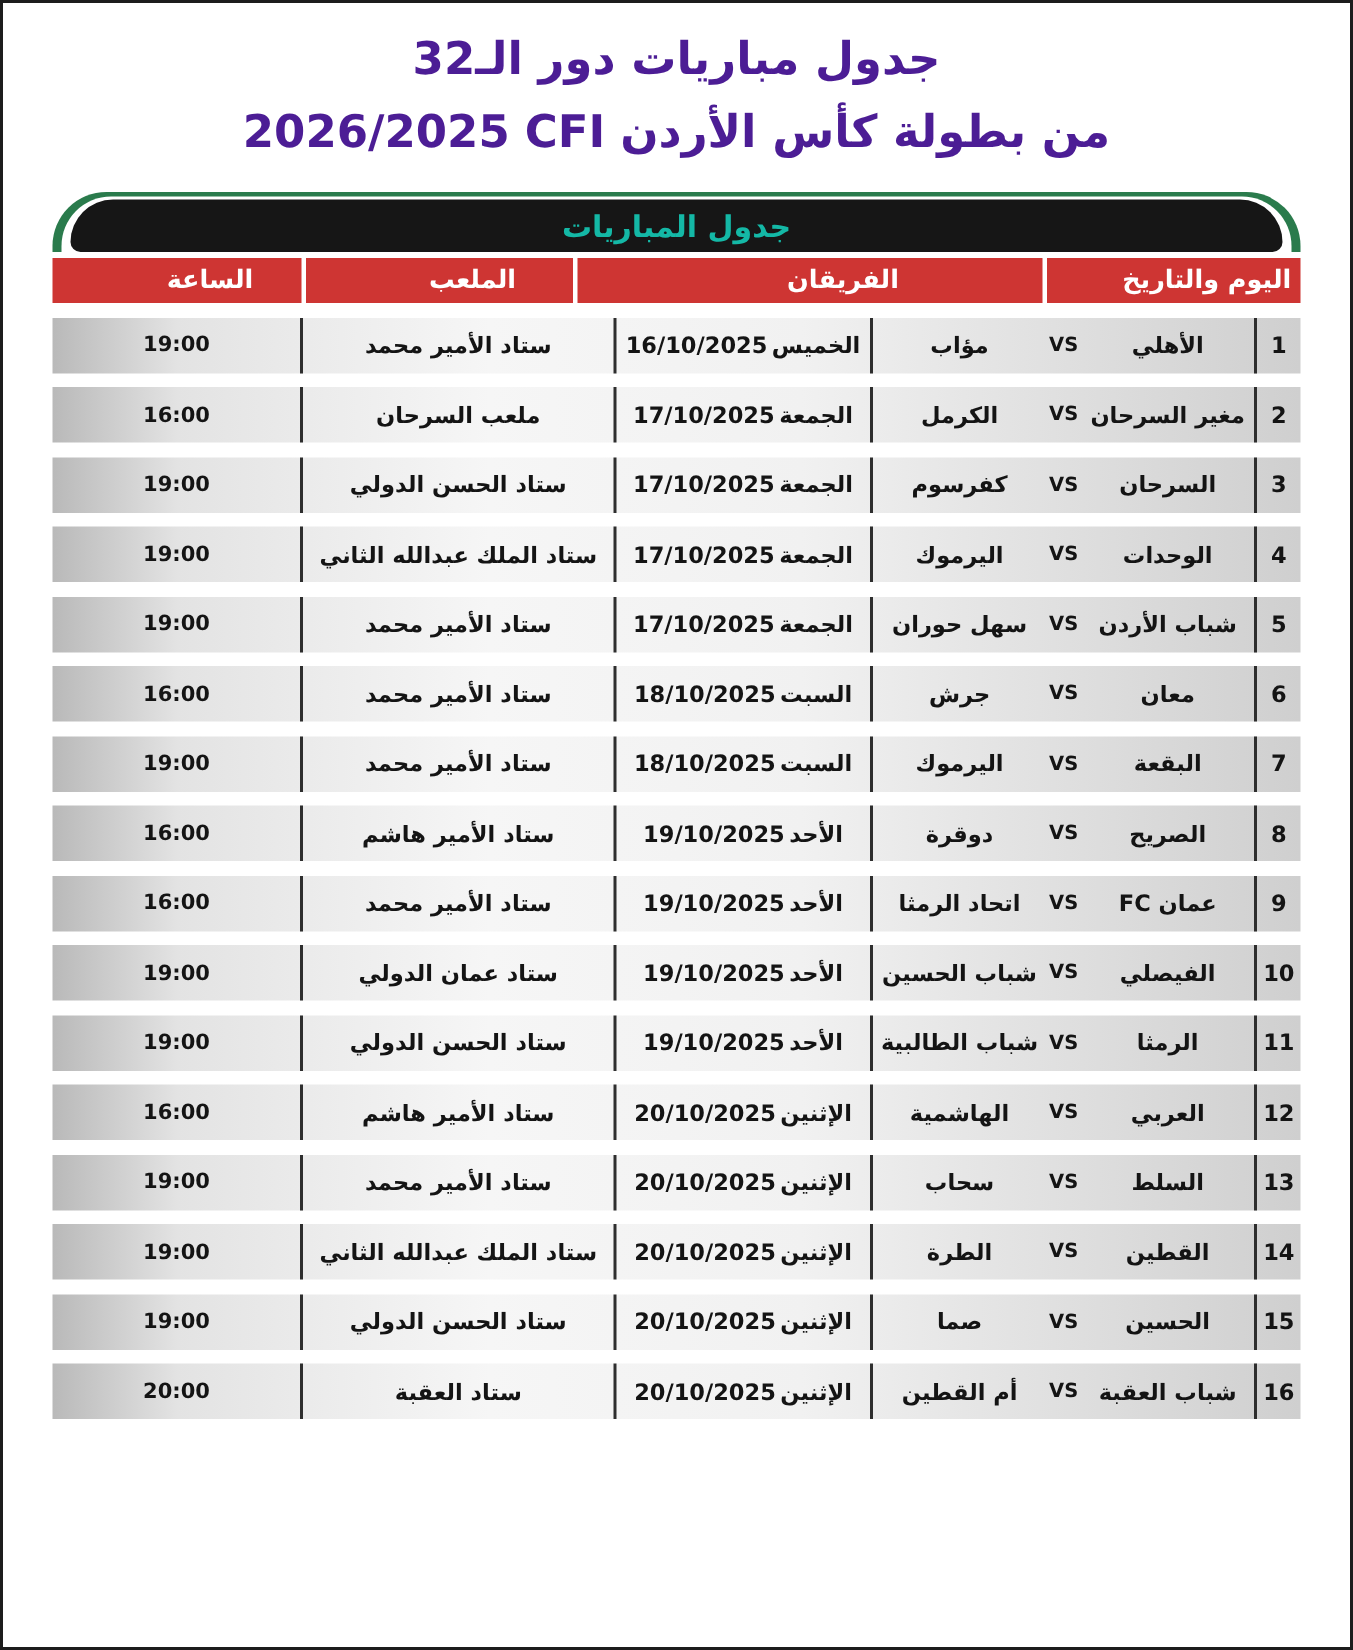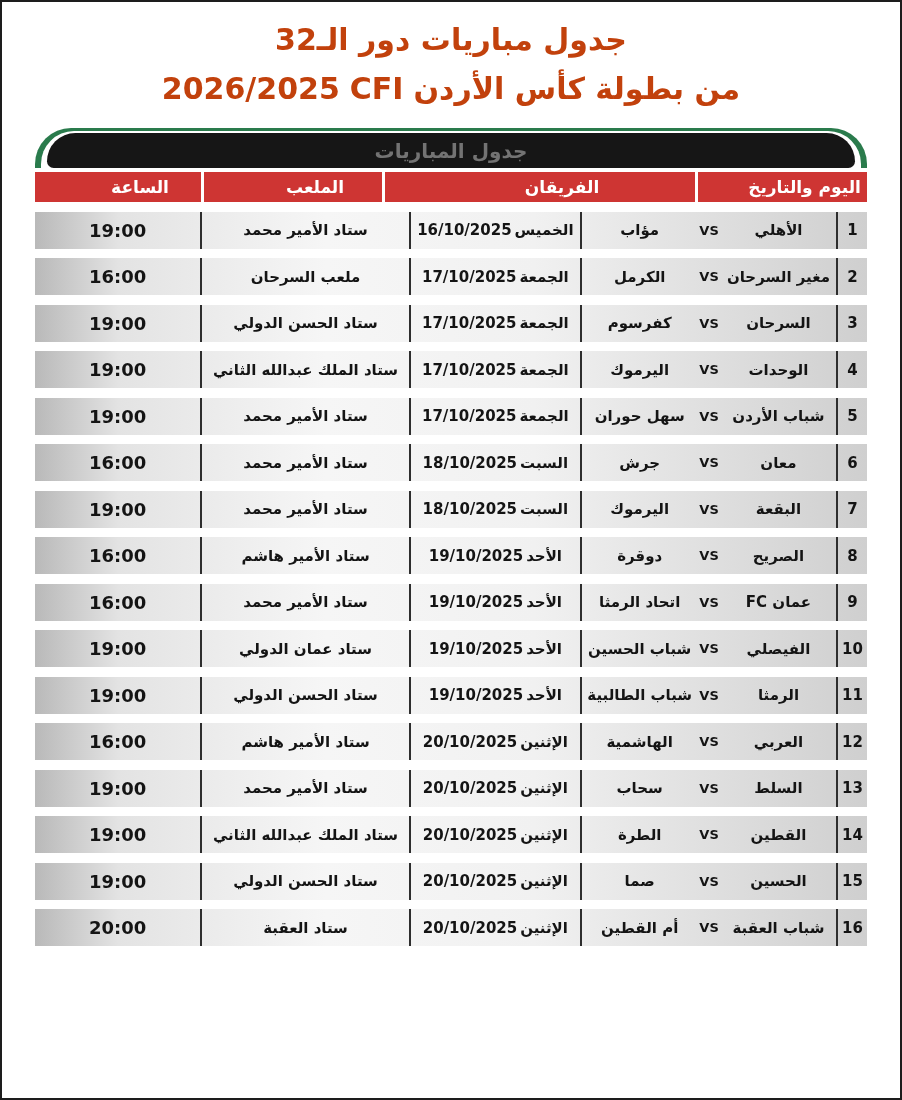--- a/index.html
+++ b/index.html
@@ -8,21 +8,21 @@
 
   .frame {
     position:relative;
     width:902px; height:1100px;
     background:#ffffff;
     border:2px solid #1d1d1d;
     overflow:hidden;
   }
 
   
-  .title-block { text-align:center; margin-top:20px; color:#c2410c; }
+  .title-block { text-align:center; margin-top:20px; color:#4c1d95; }
   .title-line1 {
     font-size:30px; font-weight:bold; letter-spacing:0;
     direction:rtl;
   }
   .title-line2 {
     margin-top:14px;
     font-size:30px; font-weight:bold;
     direction:ltr;
     display:flex; justify-content:center; align-items:flex-end; gap:10px;
   }
@@ -43,21 +43,21 @@
     background:#ffffff;
     border-radius:33px 33px 0 0;
   }
   .banner-black {
     position:absolute; left:12px; right:12px; top:5px; bottom:2px;
     background:#161616;
     border-radius:30px 30px 7px 7px;
     display:flex; align-items:center; justify-content:center;
   }
   .banner-black span {
-    color:#737373; font-size:20px; font-weight:bold; direction:rtl;
+    color:#14b8a6; font-size:20px; font-weight:bold; direction:rtl;
   }
 
   
   .hdr {
     margin:2px 33px 0 33px;
     height:30px;
     display:flex; column-gap:3px;
   }
   .hdr .hcell {
     background:#ce3533;
@@ -77,21 +77,21 @@
     margin-top:9.5px;
     height:37px;
     display:flex;
     background:linear-gradient(90deg,#b9b9b9 0%,#e3e3e3 10%,#f6f6f6 35%,#f1f1f1 60%,#dcdcdc 85%,#cfcfcf 100%);
     color:#141414;
   }
   .cell {
     display:flex; align-items:center; justify-content:center;
     overflow:hidden; white-space:nowrap;
   }
-  .c-time    { width:168px; border-right:2px solid #2e2e2e; font-size:18px; font-weight:bold; }
+  .c-time    { width:168px; border-right:2px solid #2e2e2e; font-size:14px; font-weight:bold; }
   .c-stadium { width:209px; border-right:2px solid #2e2e2e; font-size:15px; font-weight:bold; direction:rtl; }
   .c-date    { width:172px; border-right:2px solid #2e2e2e; font-size:15px; font-weight:bold; direction:rtl; gap:3px; }
   .c-teams   { width:257px; border-right:2px solid #2e2e2e; font-size:15px; font-weight:bold; }
   .c-num     { width:29px;  font-size:15px; font-weight:bold; }
 
   .c-teams .team { flex:1; text-align:center; direction:rtl; }
   .c-teams .vs   { font-size:13px; font-weight:bold; padding:0 2px; }
 </style>
 </head>
 <body>

